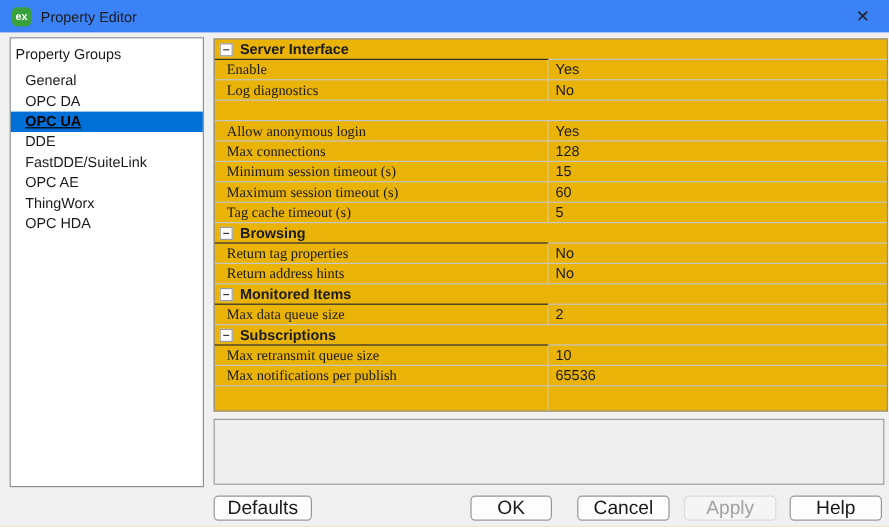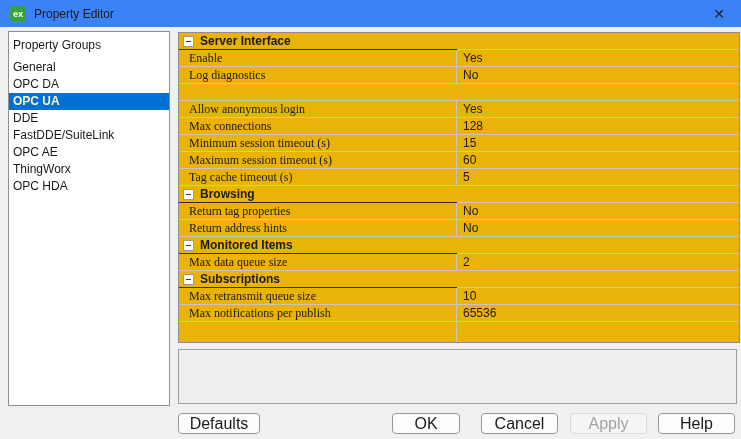--- a/index.html
+++ b/index.html
@@ -14,22 +14,22 @@
   .titlebar{position:absolute;left:0;top:0;width:741px;height:27px;background:#ffffff;display:flex;align-items:center;}
   .app-icon{width:16px;height:16px;margin-left:10px;border-radius:4px;color:#fff;
     font-weight:bold;font-size:9px;display:flex;align-items:center;justify-content:center;flex:0 0 auto;}
   .title{margin-left:8px;white-space:nowrap;}
   .close-btn{position:absolute;right:6px;top:0;width:32px;height:27px;display:flex;align-items:center;justify-content:center;background:transparent;border:0;padding:0;}
   .close-btn span{font-size:14px;line-height:14px;color:#222;font-family:"DejaVu Sans",sans-serif;}
   
   .sidebar{position:absolute;left:8px;top:31px;width:162px;height:375px;background:#fff;
     border:1px solid #8f8f8f;box-sizing:border-box;}
   .sb-header{padding:6px 0 7px 4px;line-height:14px;}
-  .sb-item{height:17px;line-height:17px;padding-left:4px;cursor:default;white-space:nowrap;}
-  .sb-item.selected{color:#fef9c3;font-weight:bold;}
+  .sb-item{height:17px;line-height:17px;padding-left:12px;cursor:default;white-space:nowrap;}
+  .sb-item.selected{color:#000000;font-weight:bold;text-decoration:underline;}
   
   .grid{position:absolute;left:178px;top:32px;width:562px;height:311px;background:#eab308;
     border:1px solid #8f8f8f;box-sizing:border-box;display:flex;flex-direction:column;}
   .row{display:flex;flex:0 0 17px;box-sizing:border-box;min-height:0;}
   .row.empty{flex:1 1 auto;}
   .cat-name{width:278px;box-sizing:border-box;border-bottom:1px solid #2e2e2e;display:flex;align-items:center;font-weight:bold;}
   .cat-rest{flex:1;border-bottom:1px solid #c6c6c6;box-sizing:border-box;}
   .collapse-box{width:9px;height:9px;border:1px solid #9a9a9a;margin-left:4px;background:#fff;
     display:flex;align-items:center;justify-content:center;flex:0 0 auto;}
   .collapse-box i{display:block;width:5px;height:1px;background:#3c3c3c;}

